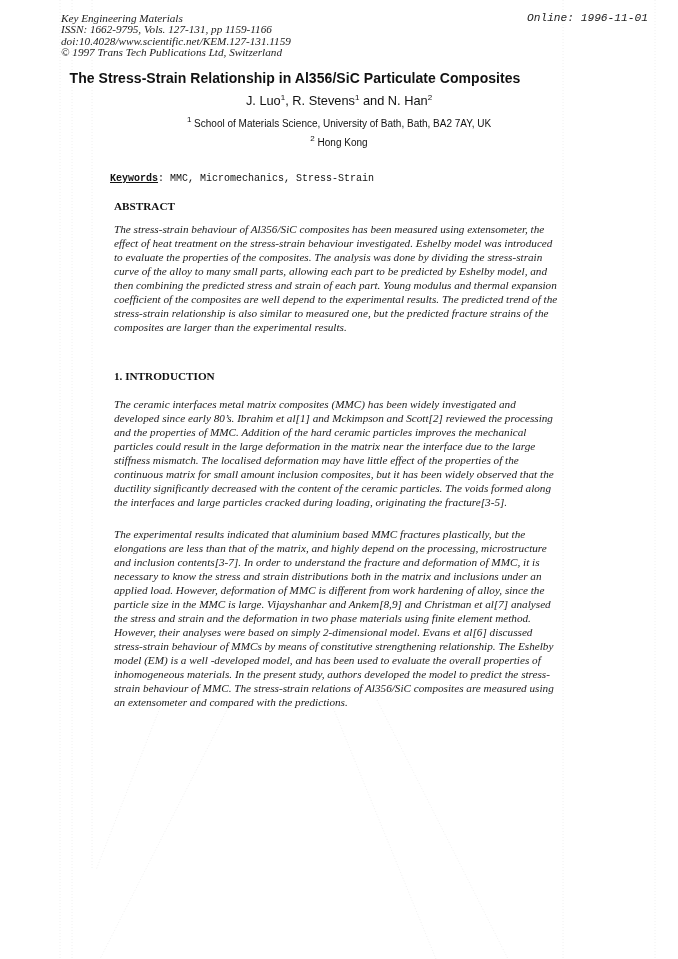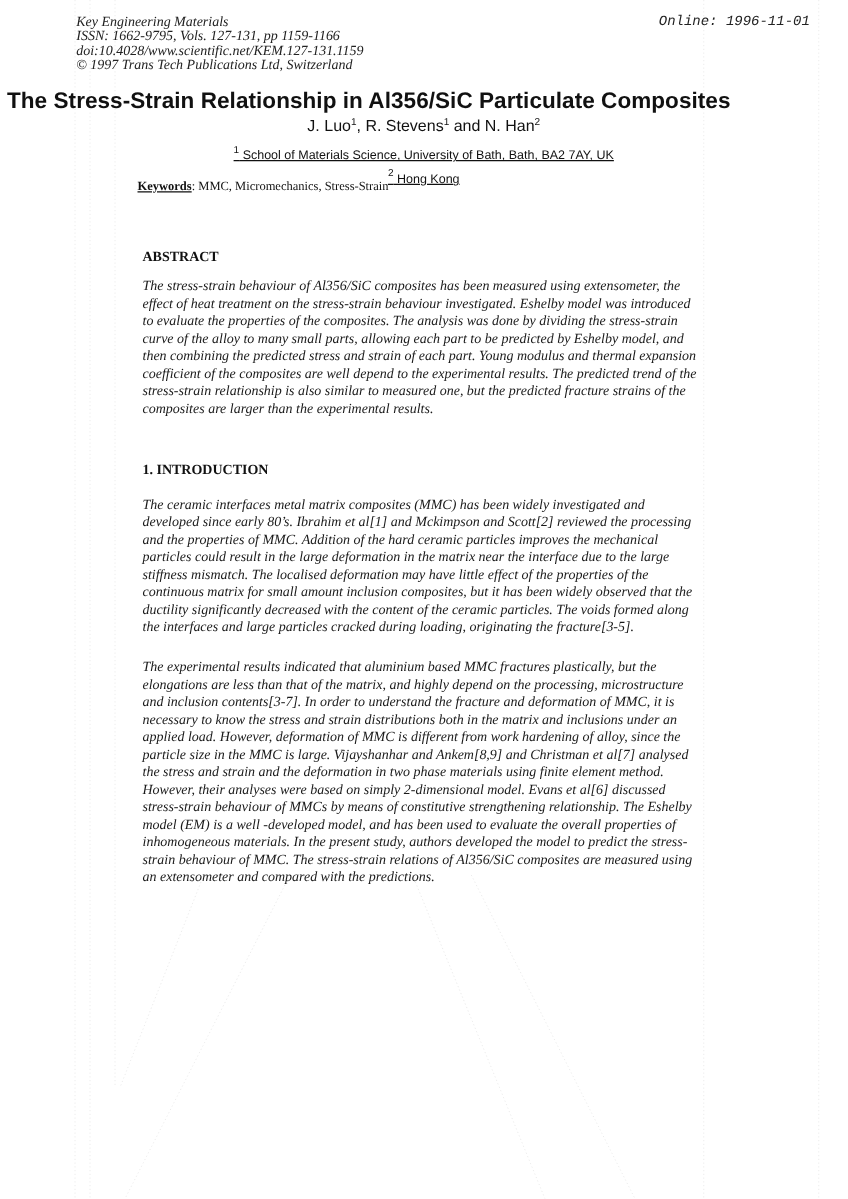--- a/index.html
+++ b/index.html
@@ -14,37 +14,37 @@
     font-family: "Liberation Serif", serif; font-style: italic;
     font-size: 11.2px; line-height: 11.3px; color: #222;
   }
   .hdr-right {
     position: absolute; left: 527px; top: 13px;
     font-family: Liberation Mono, monospace; font-style: italic;
     font-size: 11.2px; line-height: 11.3px; color: #222;
   }
   .title {
     position: absolute; left: 0; width: 590px; top: 70px; text-align: center;
-    font-family: "Liberation Sans", sans-serif; font-weight: bold; font-size: 18px;
+    font-family: "Liberation Sans", sans-serif; font-weight: bold; font-size: 14px;
     letter-spacing: 0.05px;
   }
   .authors {
     position: absolute; left: 0; width: 678px; top: 93px; text-align: center;
     font-family: Liberation Sans, sans-serif; font-size: 12.8px;
   }
   .authors sup, .affil sup { font-size: 8px; vertical-align: 5px; }
   .affil {
     position: absolute; left: 0; width: 678px; text-align: center;
-    font-family: "Liberation Sans", sans-serif; font-size: 10px; text-decoration: underline;
+    font-family: "Liberation Sans", sans-serif; font-size: 10px;
   }
   .affil1 { top: 115px; }
   .affil2 { top: 134px; }
   .keywords {
-    position: absolute; left: 110px; top: 144px;
-    font-family: Liberation Serif, serif; font-size: 10px;
+    position: absolute; left: 110px; top: 173px;
+    font-family: Liberation Mono, monospace; font-size: 10px;
   }
   .keywords .kw-label { font-weight: bold; text-decoration: underline; }
   .section-heading {
     position: absolute; left: 114px;
     font-family: "Liberation Serif", serif; font-weight: bold; font-size: 11.2px;
   }
   .abstract-heading { top: 200px; }
   .intro-heading { top: 370px; }
   .para {
     position: absolute; left: 114px; width: 470px;

